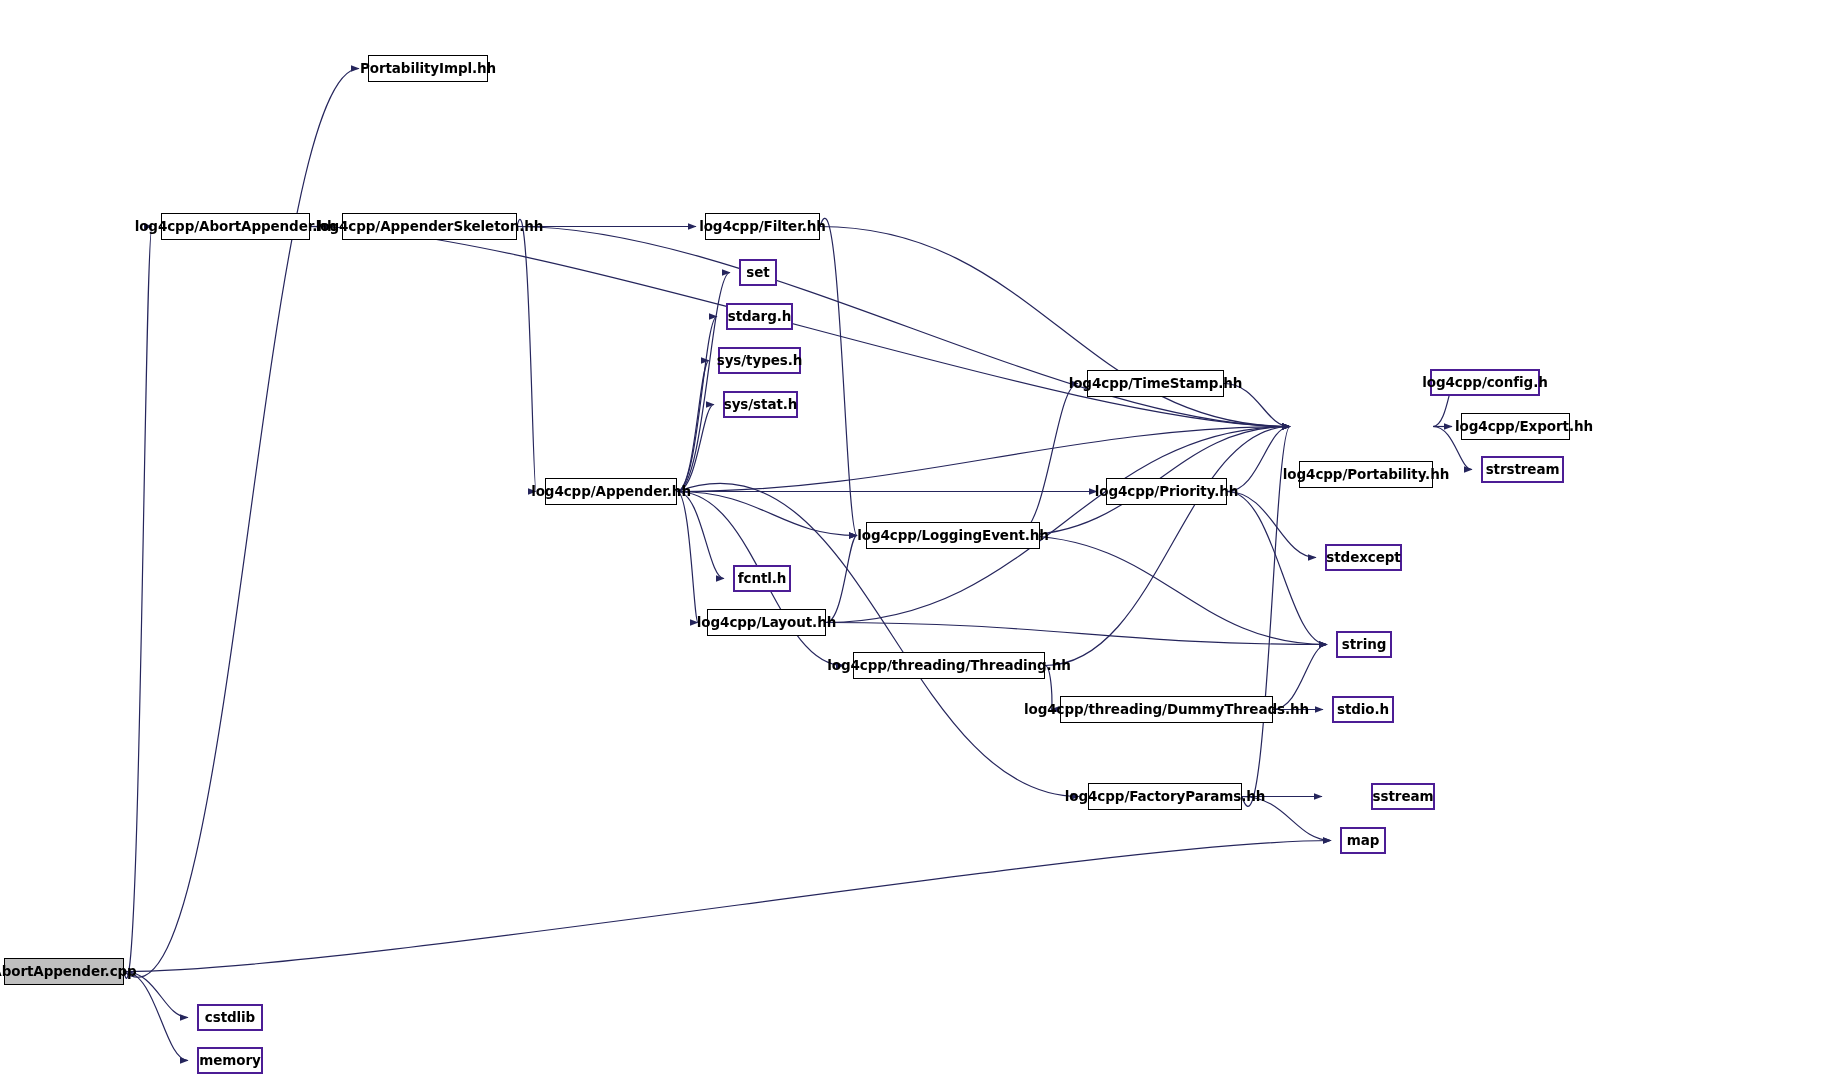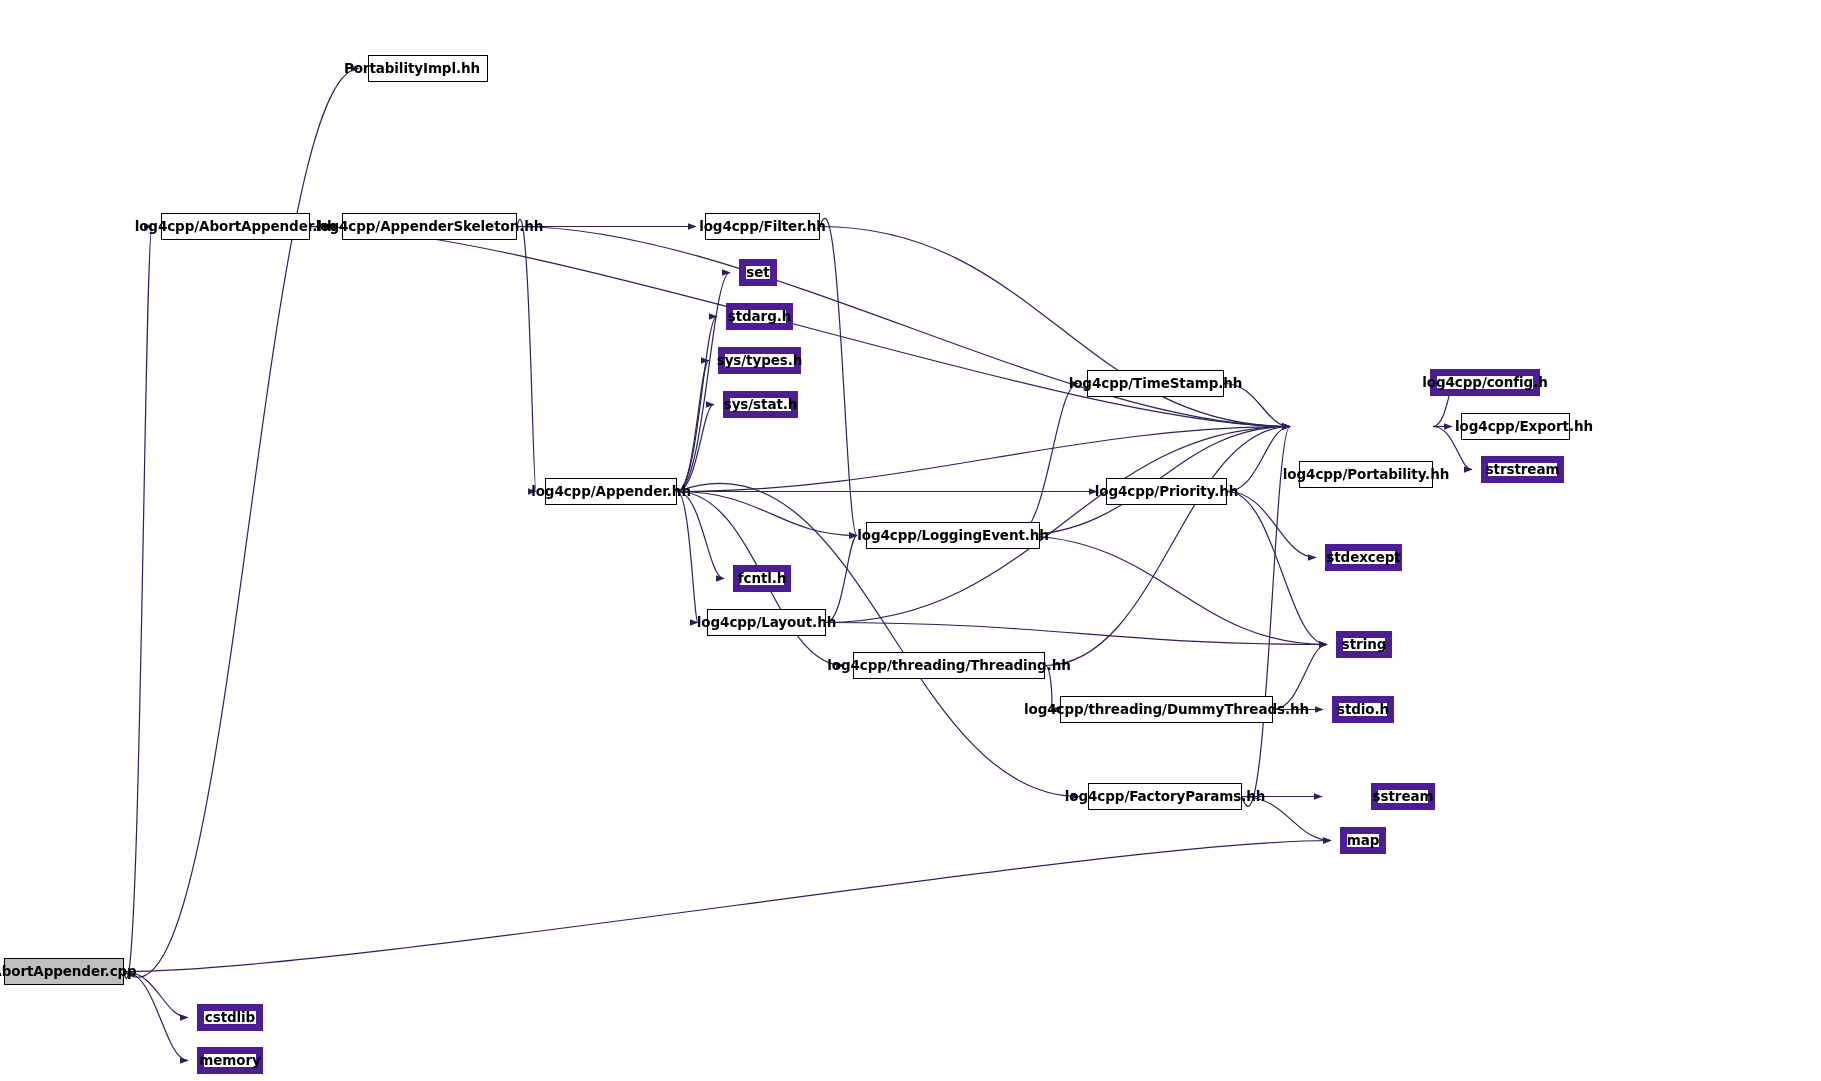--- a/index.html
+++ b/index.html
@@ -26,21 +26,21 @@
     height: 1081px;
     pointer-events: none;
   }
   .node {
     position: absolute;
     box-sizing: border-box;
     display: flex;
     align-items: center;
     justify-content: center;
     height: 27px;
-    border: 7px solid #4c1d95;
+    border: 2px solid #4c1d95;
     background: #ffffff;
     color: #000000;
     font-family: "DejaVu Sans", "Liberation Sans", sans-serif;
     font-size: 13.5px;
     font-weight: bold;
     letter-spacing: -0.1px;
     white-space: nowrap;
     padding: 0 7px;
     z-index: 5;
   }
@@ -115,21 +115,21 @@
   <div id="nodes-group">
       <div class="node root" style="left: 4px; top: 958px; width: 120px;">
         <span class="label">AbortAppender.cpp</span>
       </div>
       <div class="node system" style="left: 197px; top: 1004px; width: 66px;">
         <span class="label">cstdlib</span>
       </div>
       <div class="node system" style="left: 197px; top: 1047px; width: 66px;">
         <span class="label">memory</span>
       </div>
-      <div class="node solid" style="left: 368px; top: 55px; width: 120px; justify-content: flex-end;">
+      <div class="node solid" style="left: 368px; top: 55px; width: 120px;">
         <span class="label">PortabilityImpl.hh</span>
       </div>
       <div class="node solid" style="left: 161px; top: 213px; width: 149px;">
         <span class="label">log4cpp/AbortAppender.hh</span>
       </div>
       <div class="node solid" style="left: 342px; top: 213px; width: 175px;">
         <span class="label">log4cpp/AppenderSkeleton.hh</span>
       </div>
       <div class="node solid" style="left: 705px; top: 213px; width: 115px;">
         <span class="label">log4cpp/Filter.hh</span>

